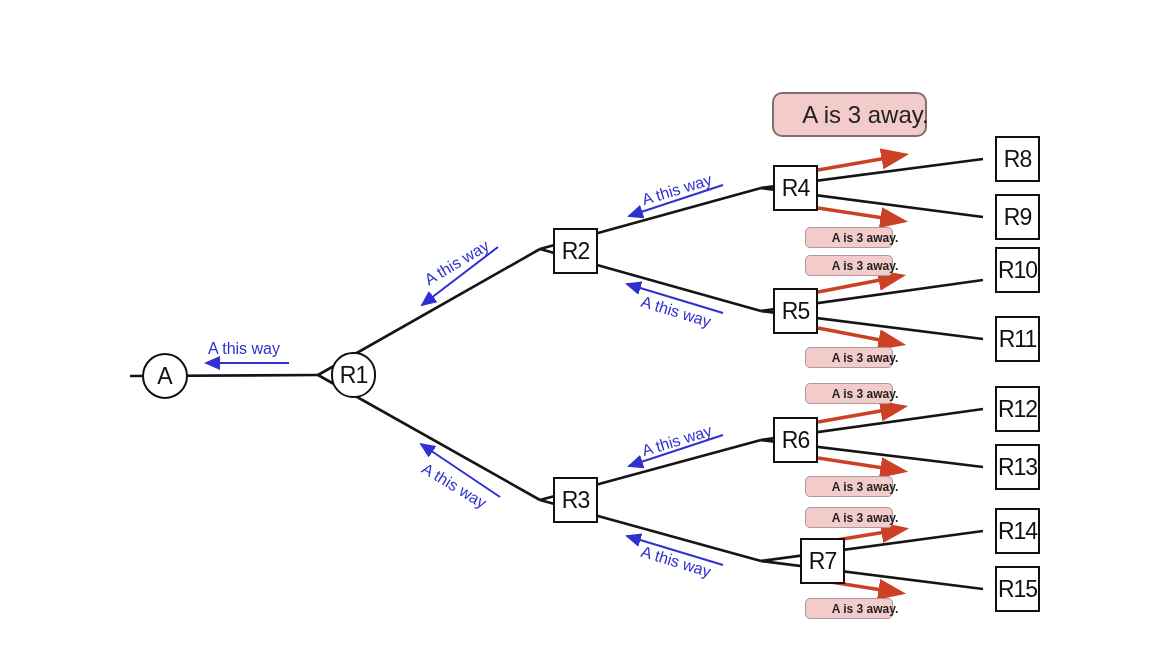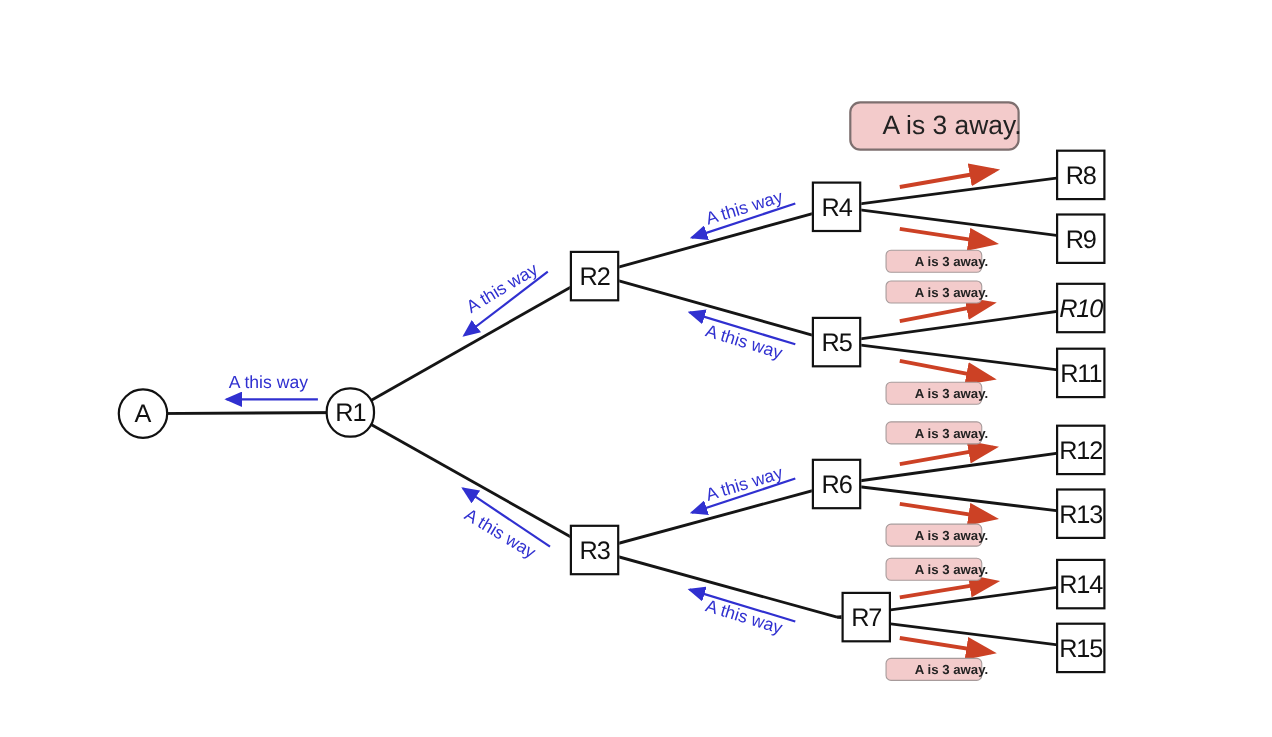--- a/index.html
+++ b/index.html
@@ -9,21 +9,21 @@
   }
   svg.layer { position:absolute; left:0; top:0; }
   .edge      { stroke:#151515; stroke-width:2.6; }
   .dir-arrow { stroke:#3030d0; stroke-width:2; }
   .away-arrow{ stroke:#cc4125; stroke-width:3.5; }
 
   .node {
     position:absolute; box-sizing:border-box; width:45px; height:46px;
     border:2.6px solid #111; background:#fff; color:#111;
     display:flex; align-items:center; justify-content:center;
-    font-size:23px; letter-spacing:-1px; line-height:1;
+    font-size:23px; letter-spacing:-1px; line-height:1;margin-left:35px;
   }
   .node.round { width:46px; height:46px; border-radius:50%; letter-spacing:0; font-size:23px; }
 
   .dir-label {
     position:absolute; color:#3030d0; font-size:16px; white-space:nowrap;
     transform:translate(-50%,-50%) rotate(var(--rot)); line-height:1;
   }
 
   .badge {
     position:absolute; box-sizing:border-box; background:#f3cbcb; color:#222;
@@ -90,21 +90,21 @@
   <div class="node round" style="left:107px; top:353px;">A</div>
   <div class="node" style="left:296px; top:352px;border-radius:22px;">R1</div>
   <div class="node" style="left:518px; top:228px;">R2</div>
   <div class="node" style="left:518px; top:477px;">R3</div>
   <div class="node" style="left:738px; top:165px;">R4</div>
   <div class="node" style="left:738px; top:288px;">R5</div>
   <div class="node" style="left:738px; top:417px;">R6</div>
   <div class="node" style="left:765px; top:538px;">R7</div>
   <div class="node" style="left:960px; top:136px;">R8</div>
   <div class="node" style="left:960px; top:194px;">R9</div>
-  <div class="node" style="left:960px; top:257px;font-style:italic;">R10</div>
+  <div class="node" style="left:960px; top:247px;">R10</div>
   <div class="node" style="left:960px; top:316px;">R11</div>
   <div class="node" style="left:960px; top:386px;">R12</div>
   <div class="node" style="left:960px; top:444px;">R13</div>
   <div class="node" style="left:960px; top:508px;">R14</div>
   <div class="node" style="left:960px; top:566px;">R15</div>
 
   <div class="dir-label" style="left:244px; top:349px; --rot:0deg;">A this way</div>
   <div class="dir-label" style="left:457px; top:263px; --rot:-31deg;">A this way</div>
   <div class="dir-label" style="left:454px; top:486px; --rot:31deg;">A this way</div>
   <div class="dir-label" style="left:677px; top:190px; --rot:-17deg;">A this way</div>

